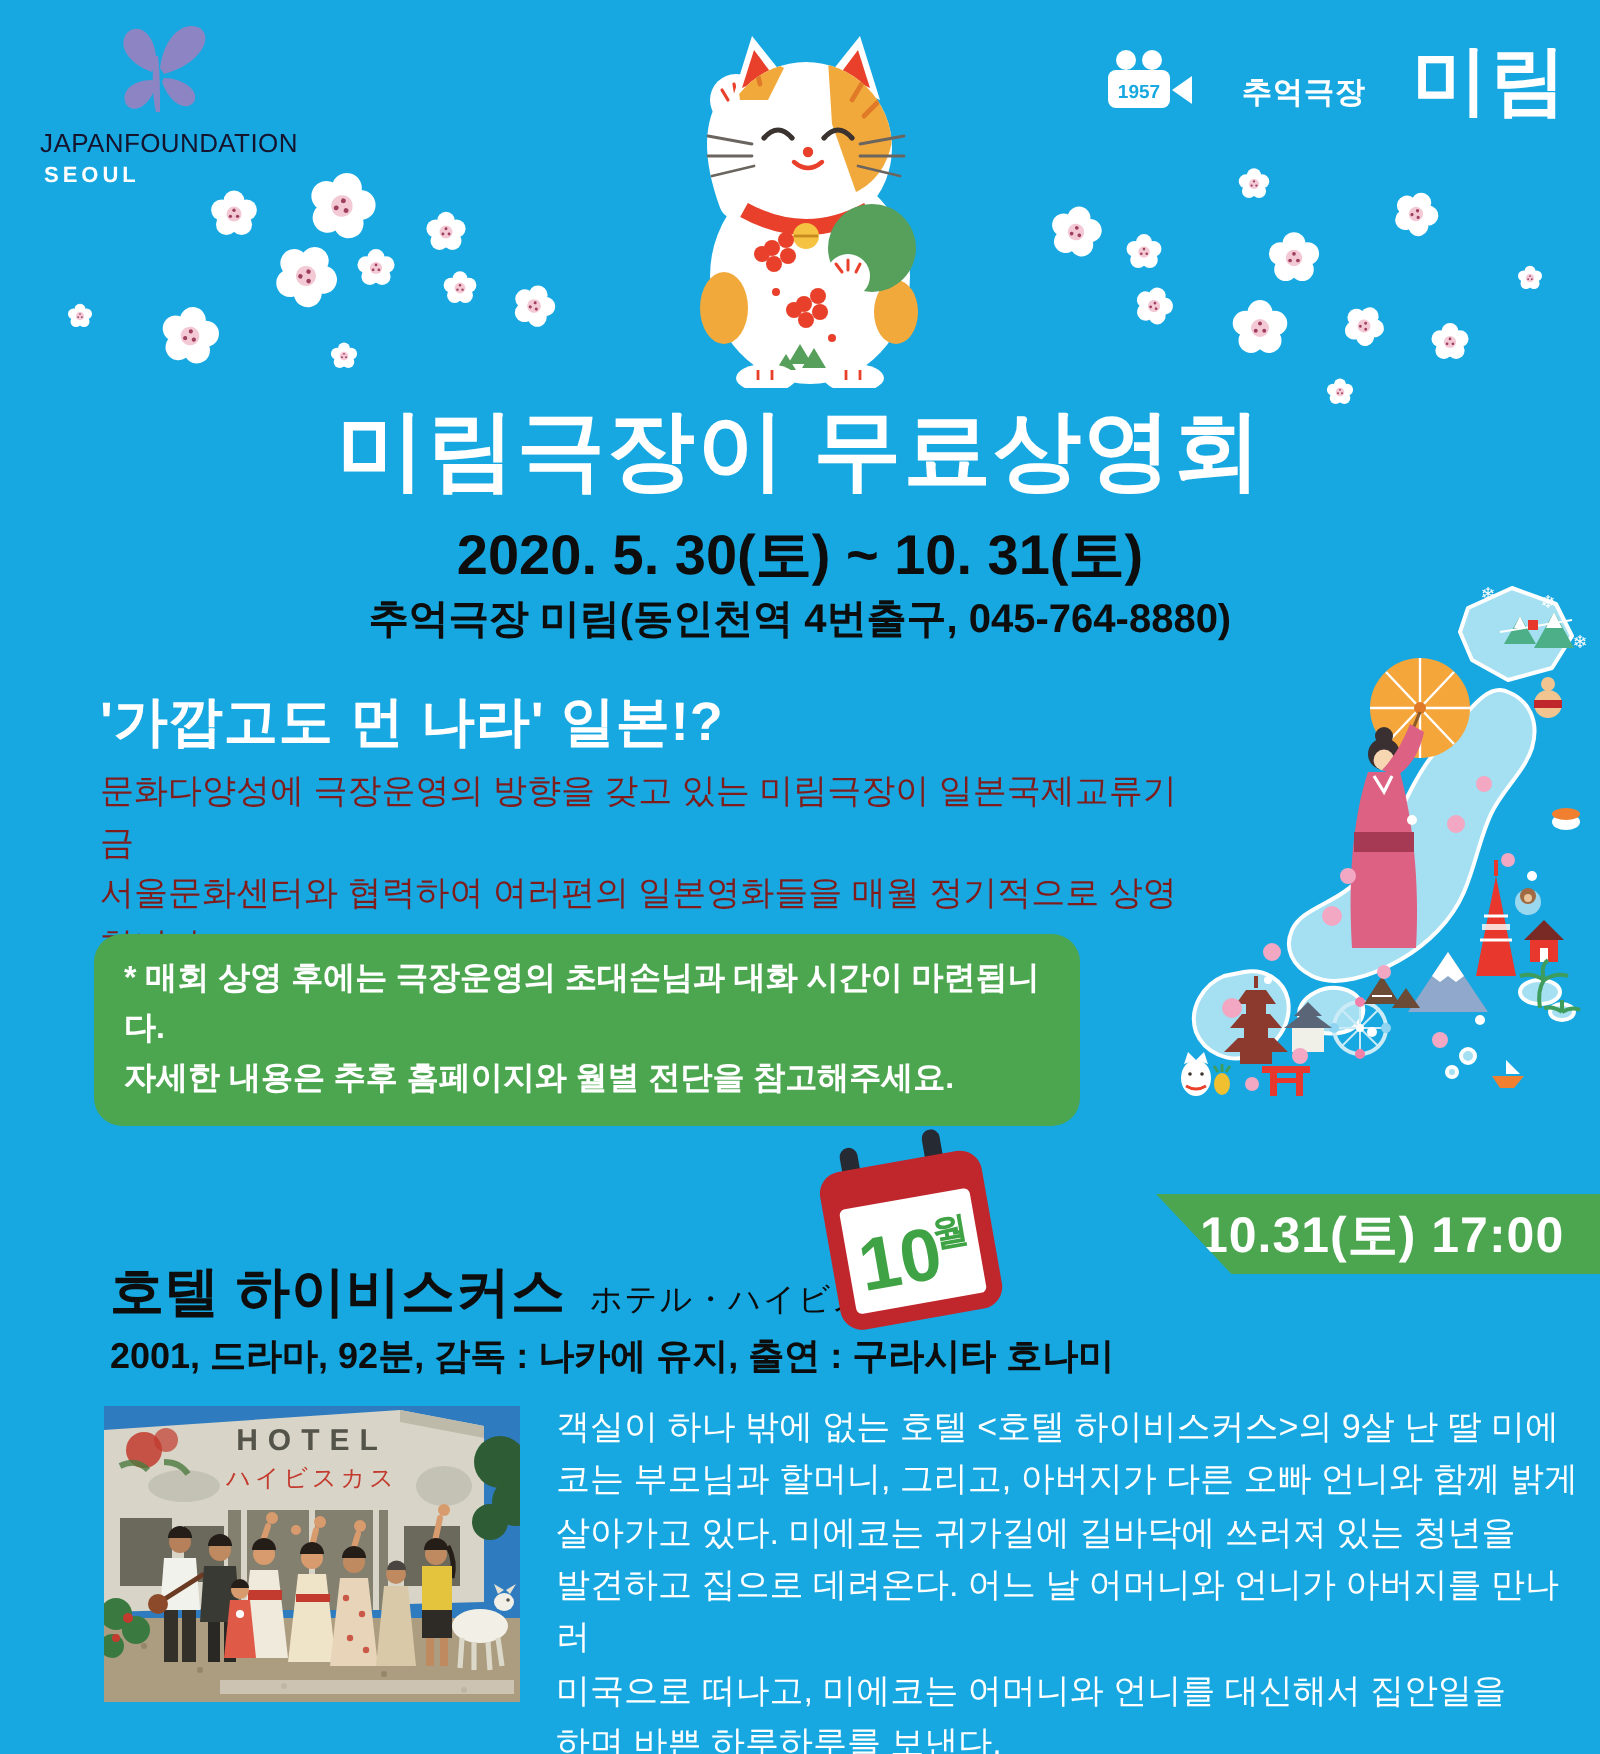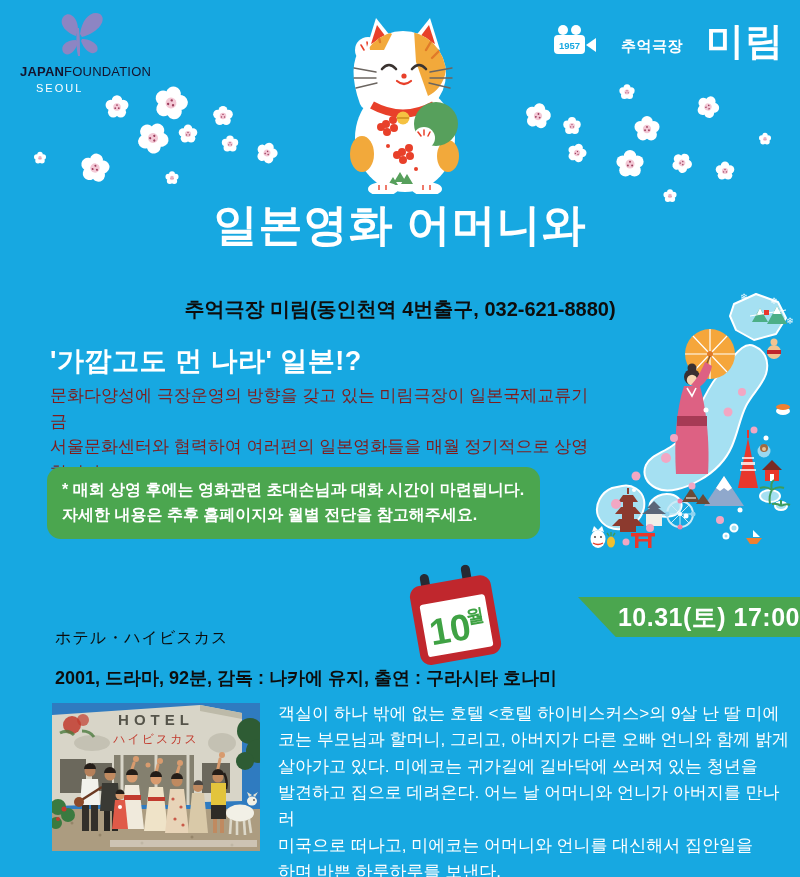--- a/index.html
+++ b/index.html
@@ -7,39 +7,39 @@
     position:relative;width:800px;height:877px;overflow:hidden;
     background:#17A8E1;
     font-family:"Liberation Sans", sans-serif;
     -webkit-font-smoothing:antialiased;
   }
   .abs{position:absolute;}
   
   .jf-logo{left:20px;top:10px;width:150px;}
   .jf-butterfly{display:block;margin-left:32px;}
   .jf-wordmark{font-size:13px;color:#14142e;letter-spacing:.2px;margin-top:2px;white-space:nowrap;}
-  .jf-wordmark b{font-weight:700;}
-  .jf-city{font-size:11px;font-weight:400;color:#ffffff;letter-spacing:2px;margin-top:3px;margin-left:16px;}
+  .jf-wordmark b{font-weight:400;}
+  .jf-city{font-size:11px;font-weight:700;color:#ffffff;letter-spacing:2px;margin-top:3px;margin-left:2px;}
   .mirim-logo{right:16px;top:22px;display:flex;align-items:center;gap:23px;}
   .mirim-small{color:#fff;font-weight:800;font-size:15px;margin-top:10px;letter-spacing:.5px;}
   .mirim-large{color:#fff;font-weight:900;font-size:38px;letter-spacing:1px;line-height:1;}
   
   .hero-title{left:0;top:196px;width:800px;text-align:center;color:#fff;font-size:44px;font-weight:900;letter-spacing:1px;}
   .hero-date{left:0;top:259px;width:800px;text-align:center;color:#0d0d0d;font-size:28px;font-weight:800;}
   .hero-venue{left:0;top:296px;width:800px;text-align:center;color:#0d0d0d;font-size:20px;font-weight:700;}
   
   .intro-heading{left:50px;top:343px;color:#fff;font-size:27px;font-weight:800;letter-spacing:.5px;}
   .intro-body{left:50px;top:383px;width:540px;color:#7f1d1d;font-size:17px;font-weight:400;line-height:1.5;white-space:pre-line;}
   .intro-note{left:47px;top:467px;width:463px;background:#4BA64F;border-radius:14px;padding:11px 15px;
     color:#fff;font-size:16px;font-weight:700;line-height:1.55;white-space:pre-line;}
   
   .calendar-wrap{left:406px;top:567px;width:100px;height:100px;transform:rotate(-10deg);z-index:3;}
   .date-badge{left:578px;top:597px;width:222px;height:40px;background:#4BA64F;
     clip-path:polygon(0 0,100% 0,100% 100%,17% 100%);
-    display:flex;align-items:center;justify-content:flex-end;padding-left:22px;box-sizing:border-box;}
+    display:flex;align-items:center;justify-content:flex-start;padding-left:22px;box-sizing:border-box;}
   .date-badge span{color:#fff;font-size:25px;font-weight:800;letter-spacing:.5px;}
   
   .movie-title-row{left:55px;top:628px;display:flex;align-items:baseline;gap:12px;white-space:nowrap;}
   .movie-title-ko{color:#0d0d0d;font-size:27px;font-weight:900;letter-spacing:.5px;}
   .movie-title-ja{color:#0d0d0d;font-size:16px;font-weight:500;letter-spacing:1px;}
   .movie-meta{left:55px;top:666px;color:#0d0d0d;font-size:18px;font-weight:600;white-space:nowrap;}
   .movie-photo{left:52px;top:703px;width:208px;height:148px;}
   .movie-synopsis{left:278px;top:701px;width:515px;color:#fff;font-size:17px;font-weight:500;line-height:1.55;white-space:pre-line;}
   svg{display:block;}
 </style>
@@ -198,28 +198,29 @@
     <ellipse cx="55" cy="183" rx="15" ry="7" fill="#fff"></ellipse>
     <ellipse cx="99" cy="183" rx="15" ry="7" fill="#fff"></ellipse>
     <g stroke="#E8402A" stroke-width="1.4">
         <line x1="51" y1="179" x2="51" y2="184"></line>
         <line x1="58" y1="179" x2="58" y2="184"></line>
         <line x1="95" y1="179" x2="95" y2="184"></line>
         <line x1="102" y1="179" x2="102" y2="184"></line>
       </g>
   </svg>
 
-  <div class="abs hero-title">일본영화 어머니와</div>
-  <div class="abs hero-venue">추억극장 미림(동인천역 4번출구, 032-621-8880)</div>
+  <div class="abs hero-title">미림극장이 무료상영회</div>
+  <div class="abs hero-date">2020. 5. 30(토) ~ 10. 31(토)</div>
+  <div class="abs hero-venue">추억극장 미림(동인천역 4번출구, 045-764-8880)</div>
 
   <div class="abs intro-heading">'가깝고도 먼 나라' 일본!?</div>
   <div class="abs intro-body">문화다양성에 극장운영의 방향을 갖고 있는 미림극장이 일본국제교류기금
 서울문화센터와 협력하여 여러편의 일본영화들을 매월 정기적으로 상영
 합니다.</div>
-  <div class="abs intro-note">* 매회 상영 후에는 영화관련 초대손님과 대화 시간이 마련됩니다.
+  <div class="abs intro-note">* 매회 상영 후에는 극장운영의 초대손님과 대화 시간이 마련됩니다.
 자세한 내용은 추후 홈페이지와 월별 전단을 참고해주세요.</div>
 
   <svg class="abs" style="left:538px;top:290px;" width="262" height="262" viewBox="0 0 262 262">
     <g fill="#A5E0F2" stroke="#fff" stroke-width="2" stroke-linejoin="round">
       <path d="M196 14 L218 4 L240 12 L248 28 L238 44 L216 50 L198 40 L192 26 Z"></path>
       <path d="M216 56 C226 60 232 70 228 84 C224 96 214 104 208 116 C202 128 200 142 194 156 C188 170 176 182 162 190 C148 198 130 204 118 198 C108 193 104 184 108 175 C112 166 124 163 134 156 C146 148 152 136 158 124 C164 112 170 98 178 88 C186 78 196 64 204 58 C208 55 212 54 216 56 Z"></path>
       <path d="M120 206 C128 202 138 204 142 210 C146 216 142 224 134 226 C126 228 116 226 112 220 C110 214 114 209 120 206 Z"></path>
       <path d="M84 196 C94 194 104 200 106 210 C108 222 100 234 88 238 C76 242 64 236 60 226 C56 214 64 202 74 198 Z"></path>
       <circle cx="196" cy="238" r="3.5"></circle>
         <circle cx="188" cy="246" r="2.5"></circle>
@@ -400,20 +401,21 @@
       <text x="42" y="74" text-anchor="middle" font-size="37" font-weight="bold" fill="#3FA244">10</text>
       <text x="69" y="58" text-anchor="middle" font-size="18" font-weight="bold" fill="#3FA244">월</text>
     </svg>
   </div>
 
   <div class="abs date-badge">
     <span>10.31(토)  17:00</span>
   </div>
 
   <div class="abs movie-title-row">
+    <span class="movie-title-ko">호텔 하이비스커스</span>
     <span class="movie-title-ja">ホテル・ハイビスカス</span>
   </div>
   <div class="abs movie-meta">2001, 드라마, 92분, 감독 : 나카에 유지, 출연 : 구라시타 호나미</div>
 
   <svg class="abs movie-photo" viewBox="0 0 208 148">
     <rect x="0" y="0" width="208" height="148" fill="#2F7BC0"></rect>
 
     <path d="M0 12 L148 2 L190 10 L190 98 L0 103 Z" fill="#D8D5C8"></path>
     <path d="M148 2 L190 10 L190 16 L148 8 Z" fill="#BDBAA9"></path>
     <g fill="#B8B5A6" opacity=".6">

